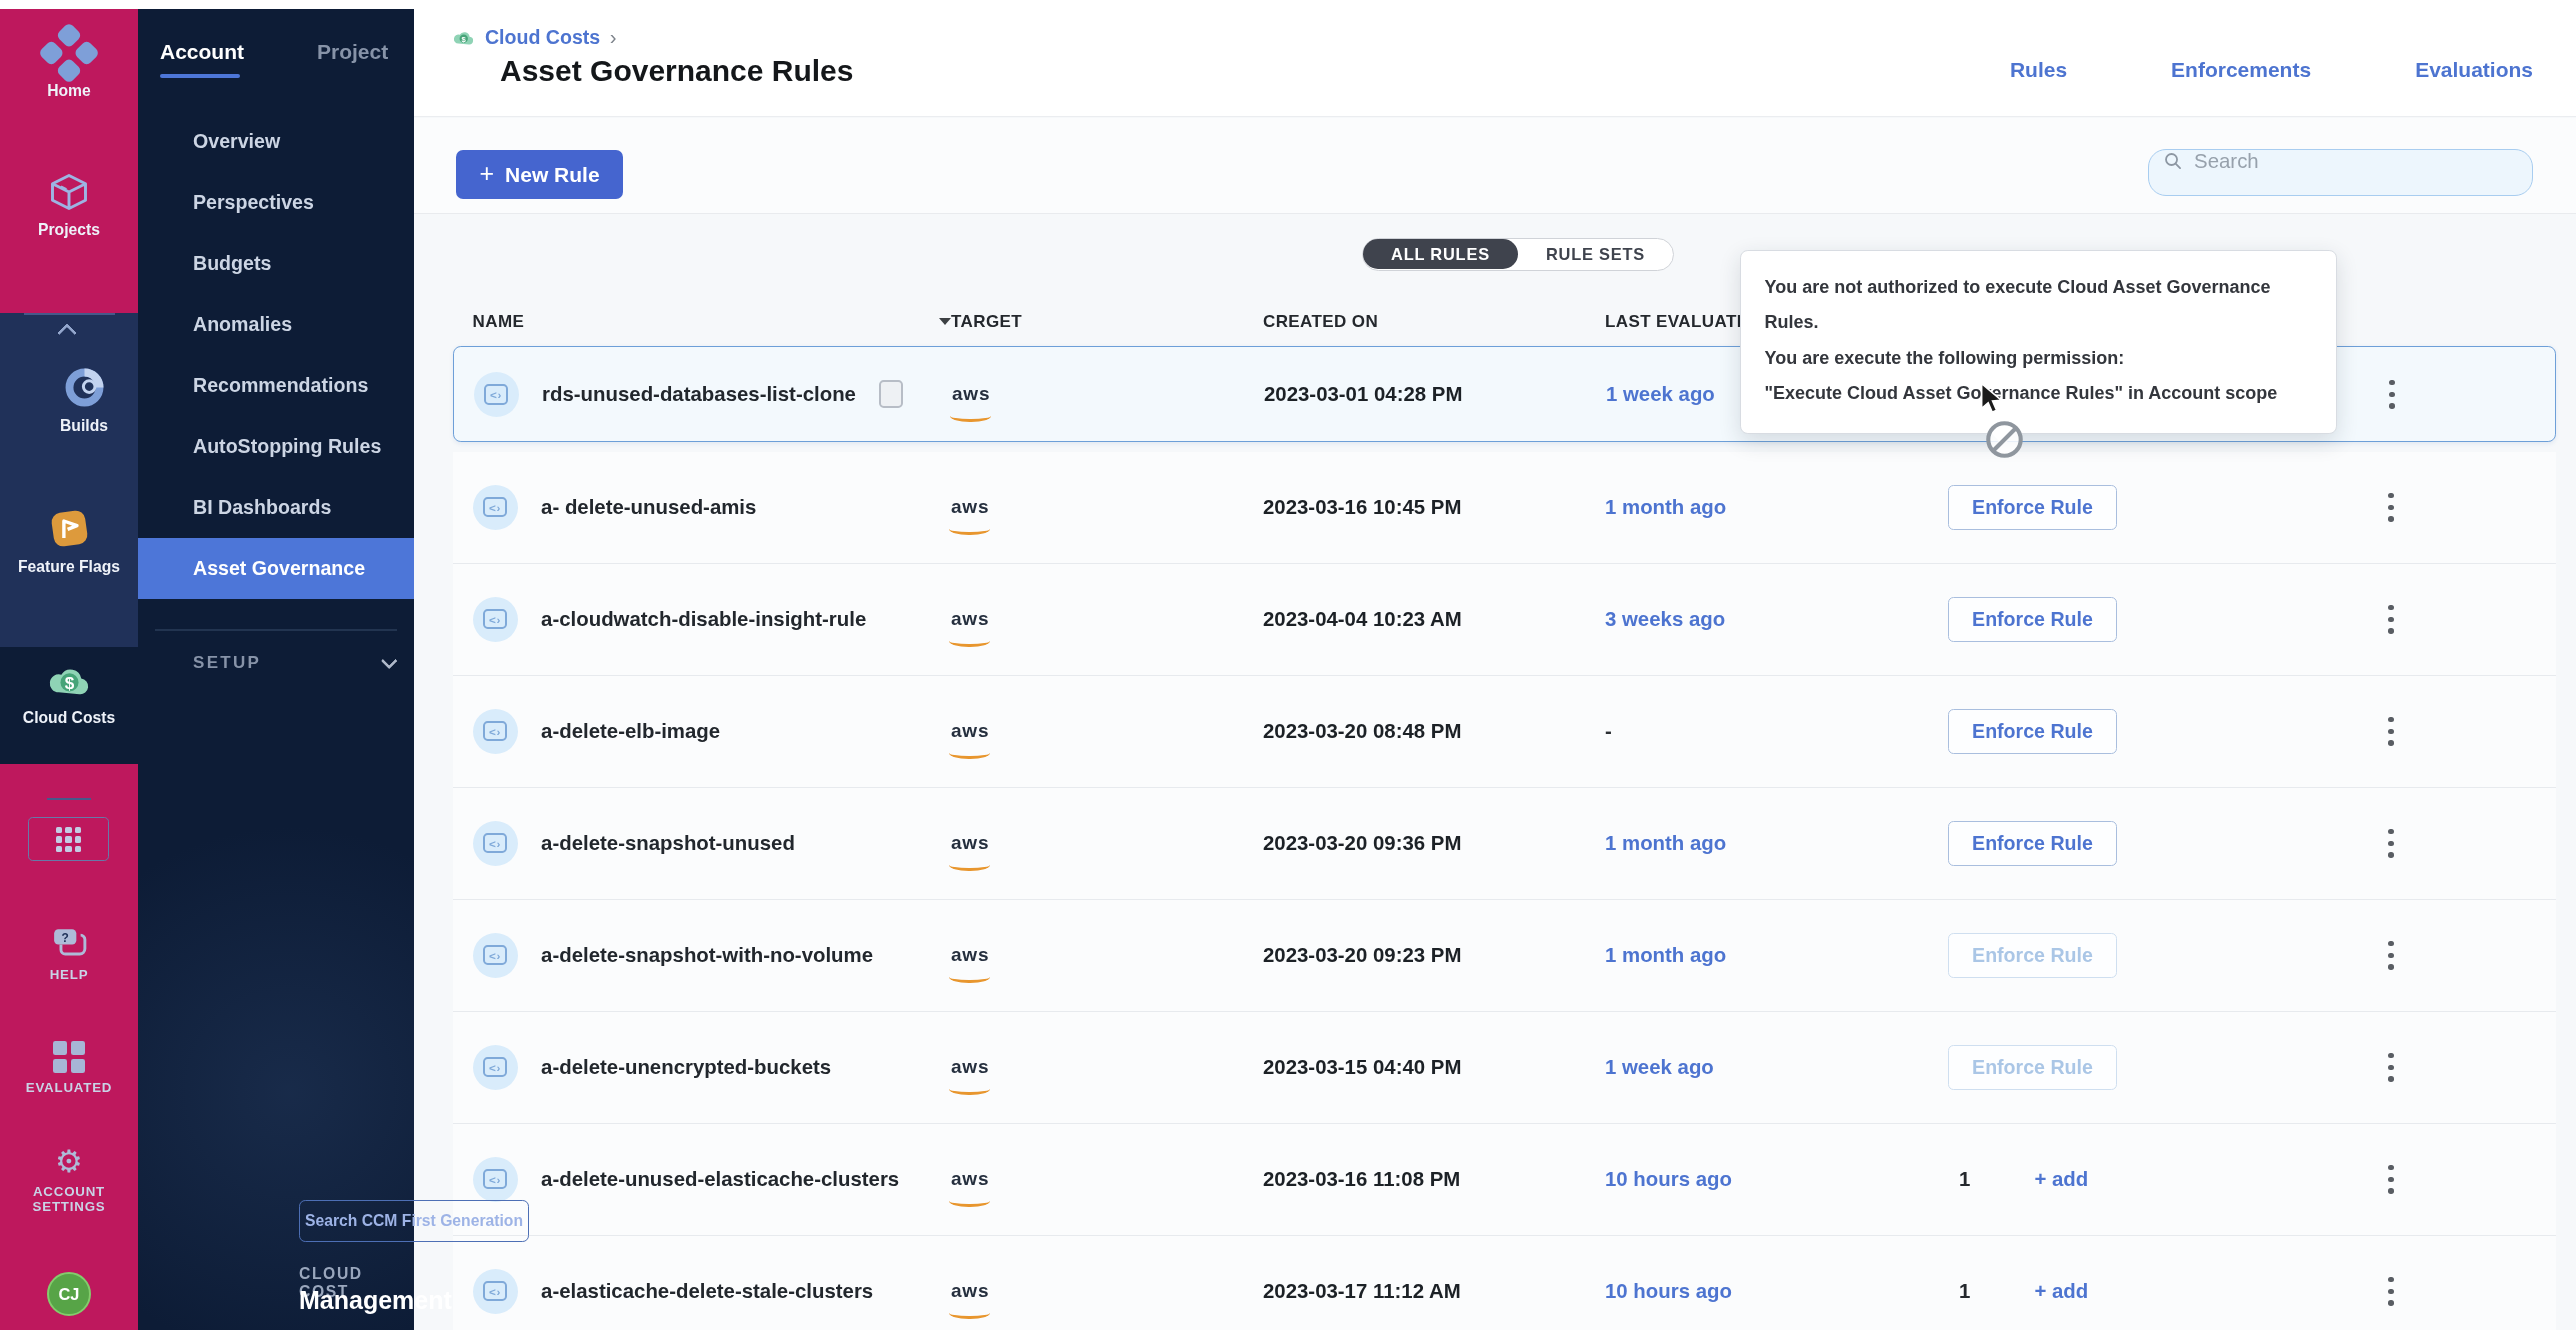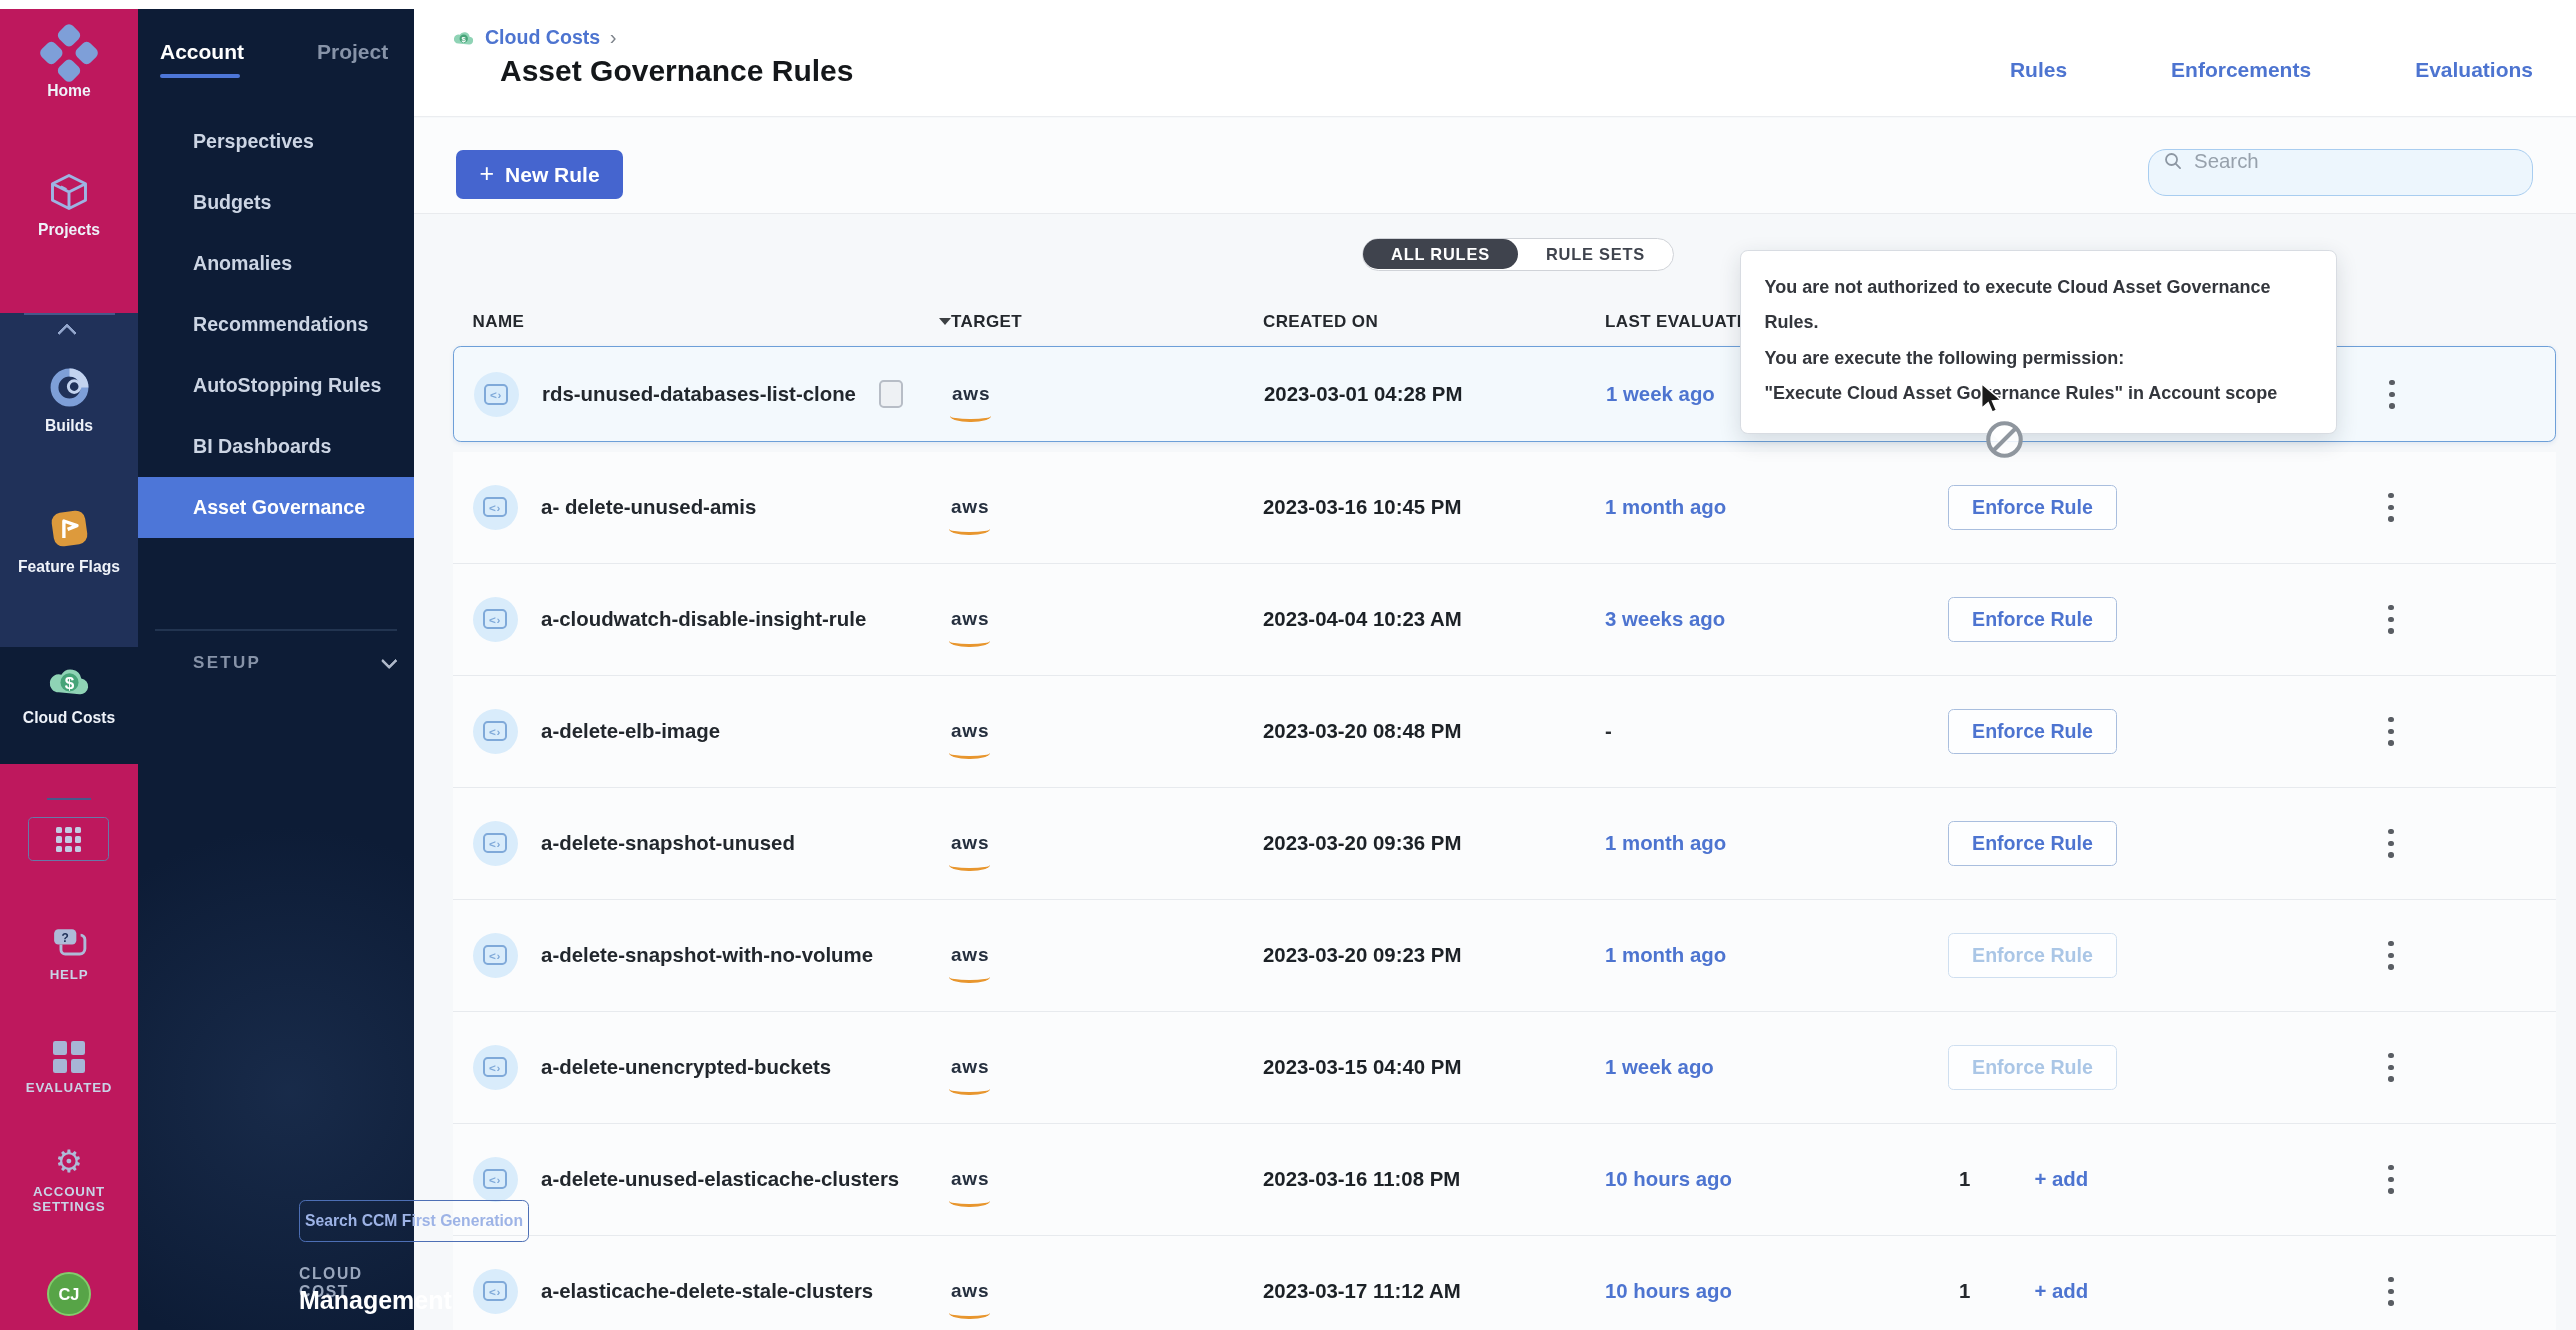--- a/index.html
+++ b/index.html
@@ -165,21 +165,21 @@
       <svg class="icon-svg" width="44" height="44" viewBox="0 0 24 24">
         <path d="M12 3 L21 7.5 V16.5 L12 21 L3 16.5 V7.5 Z M3 7.5 L12 12 L21 7.5 M12 12 V21" fill="none" stroke="#9db4e3" stroke-width="1.6" stroke-linejoin="round"></path>
         <path d="M7.5 9.2 L10.5 10.7" stroke="#9db4e3" stroke-width="1.6"></path>
       </svg>
       <span class="lbl">Projects</span>
     </div>
 
     <div class="rail-divider" style="top:304px;"></div>
     <div class="chev-up" style="top:310px;"></div>
 
-    <div class="rail-item" style="top:356px;">
+    <div class="rail-item" style="top:356px;margin-left:15px;">
       <svg class="icon-svg" width="45" height="45" viewBox="0 0 24 24">
         <circle cx="12" cy="12" r="8" fill="none" stroke="#7e9fd8" stroke-width="4.2"></circle>
         <path d="M12 4 A8 8 0 0 1 20 12" fill="none" stroke="#c3d3ef" stroke-width="4.2"></path>
         <circle cx="14.5" cy="11.5" r="3.1" fill="#20325a" stroke="#c3d3ef" stroke-width="1.6"></circle>
       </svg>
       <span class="lbl">Builds</span>
     </div>
 
     <div class="rail-item" style="top:497px;">
       <svg class="icon-svg" width="45" height="45" viewBox="0 0 24 24">
@@ -240,20 +240,21 @@
 
     <div class="avatar" style="top:1263px;">CJ</div>
   </nav>
 
   <aside class="panel">
     <div class="panel-tabs">
       <span class="tab-account">Account</span>
       <span class="tab-project">Project</span>
     </div>
     <div class="panel-nav">
+      <div class="nav-item">Overview</div>
       <div class="nav-item">Perspectives</div>
       <div class="nav-item">Budgets</div>
       <div class="nav-item">Anomalies</div>
       <div class="nav-item">Recommendations</div>
       <div class="nav-item">AutoStopping Rules</div>
       <div class="nav-item">BI Dashboards</div>
       <div class="nav-item active">Asset Governance</div>
     </div>
     <div class="panel-div"></div>
     <div class="setup-row">

